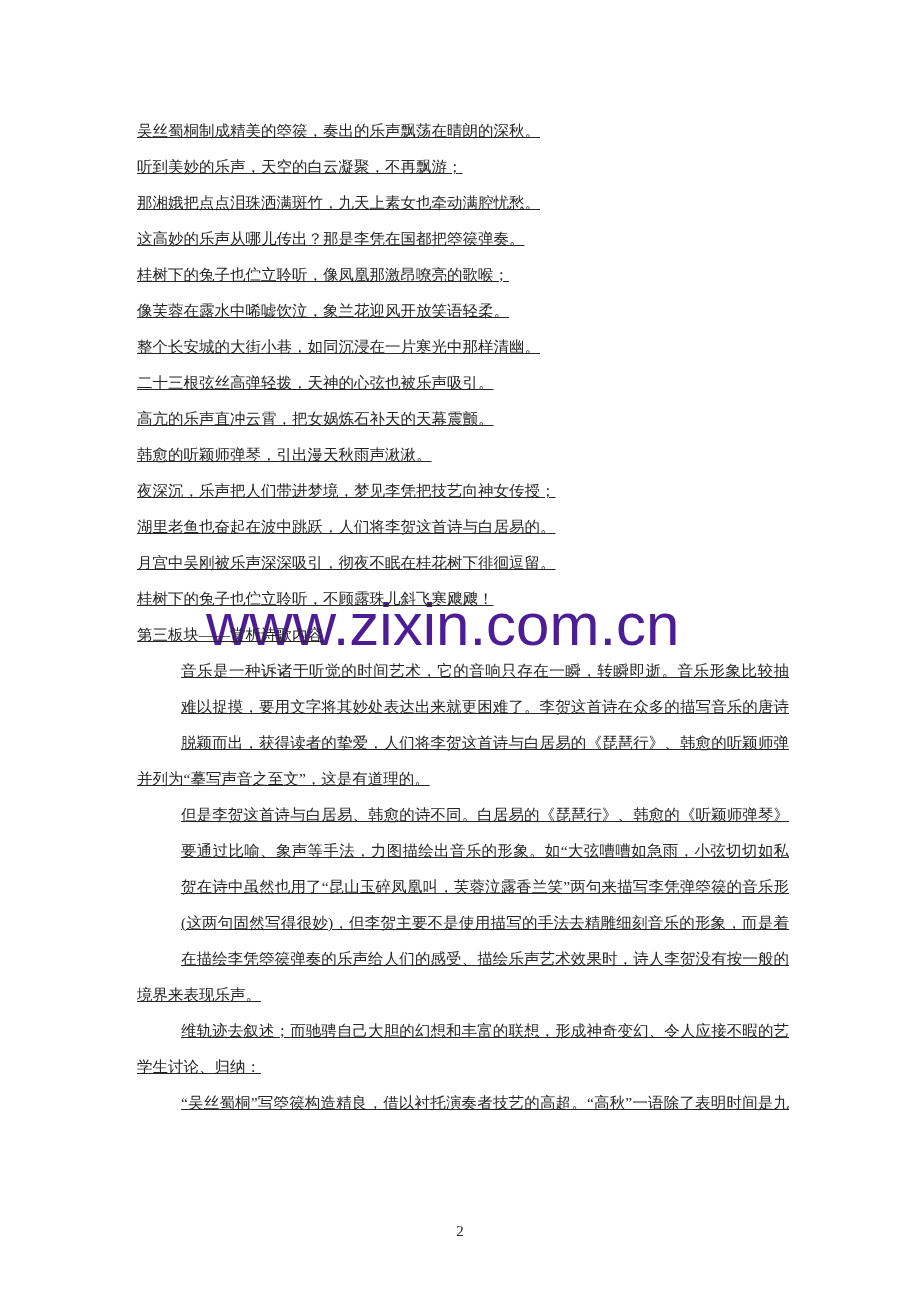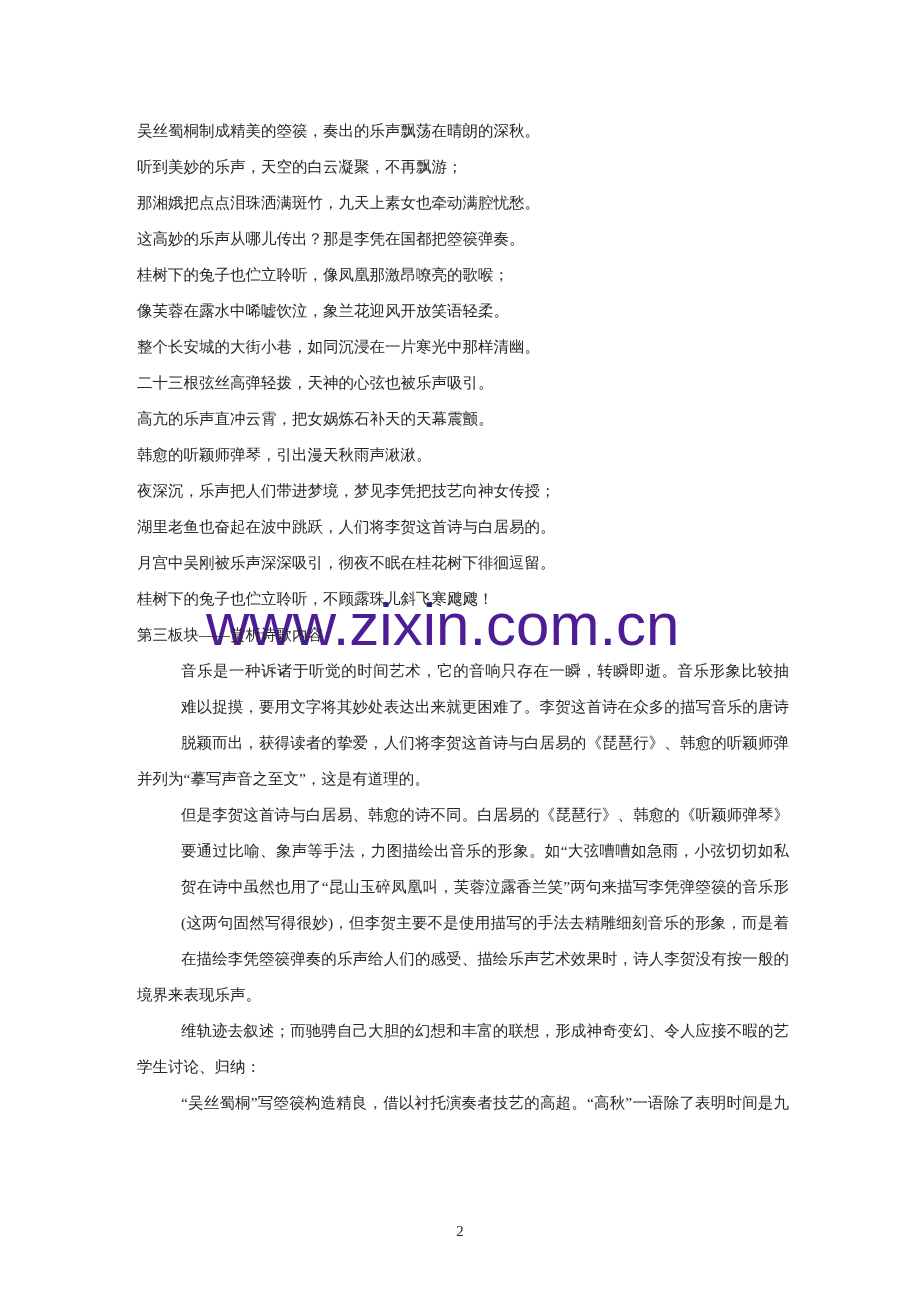--- a/index.html
+++ b/index.html
@@ -31,20 +31,21 @@
     user-select: none;
   }
   .content {
     position: absolute;
     left: 137px;
     top: 113px;
     width: 652px;
     z-index: 1;
     color: #262626;
     font-size: 15.5px;
+    text-decoration: underline;
   }
   .line {
     height: 36px;
     line-height: 36px;
     white-space: nowrap;
     overflow: visible;
   }
   .line.justify {
     white-space: normal;
     text-align: justify;

